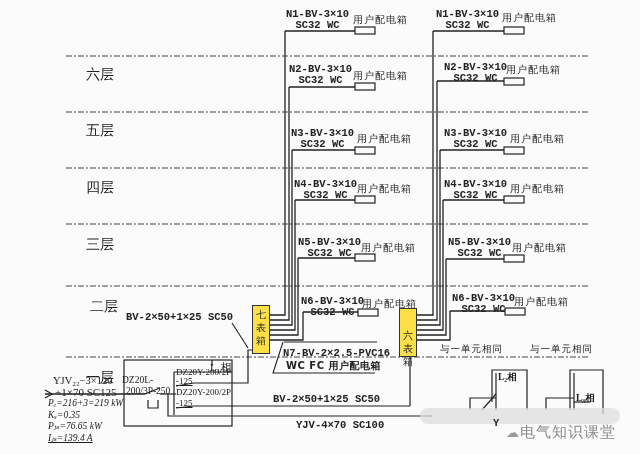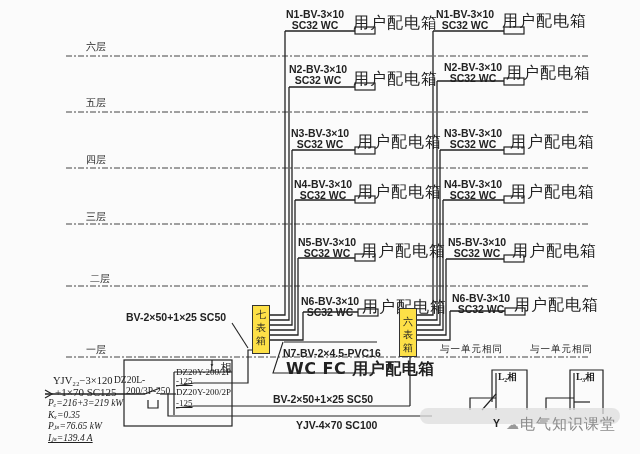--- a/index.html
+++ b/index.html
@@ -1,24 +1,24 @@
 <!DOCTYPE html>
 <html><head>
 <meta charset="utf-8">
 <style>
   html,body{margin:0;padding:0;background:#fbfbfb;}
   body{width:640px;height:454px;position:relative;overflow:hidden;font-family:"DejaVu Serif","Liberation Serif",serif;color:#222;}
   svg{position:absolute;left:0;top:0;}
   .t{position:absolute;white-space:nowrap;line-height:1;color:#222;}
-  .lbl{font-size:10.5px;font-weight:bold;text-align:center;font-family:Liberation Sans, sans-serif;}
-  .cn{font-size:16px;font-family:"DejaVu Sans",sans-serif;letter-spacing:1px;}
-  .floor{font-size:10px;font-family:"DejaVu Sans",sans-serif;}
+  .lbl{font-size:10.5px;font-weight:bold;text-align:center;font-family:Liberation Mono, monospace;}
+  .cn{font-size:10px;font-family:"DejaVu Sans",sans-serif;letter-spacing:1px;}
+  .floor{font-size:14px;font-family:"DejaVu Sans",sans-serif;margin-top:25px;}
   .sm{font-size:9.5px;font-family:"Liberation Serif","DejaVu Serif",serif;}
   .vbox{position:absolute;border:1.2px solid #333;background:#fde047;font-family:Liberation Mono, monospace;font-size:10px;text-align:center;line-height:13px;}
-  .wm{position:absolute;font-family:"DejaVu Sans",sans-serif;font-size:15px;color:#8a8a8a;letter-spacing:1px;}
+  .wm{position:absolute;font-family:"DejaVu Sans",sans-serif;font-size:15px;color:#8a8a8a;letter-spacing:1px;margin-top:8px;}
 </style>
 </head>
 <body>
 
 <svg width="640" height="454" viewBox="0 0 640 454">
   <g stroke="#444" stroke-width="1" stroke-dasharray="6 2 2 2" fill="none">
     <line x1="66" y1="56" x2="588" y2="56"></line>
     <line x1="66" y1="112" x2="588" y2="112"></line>
     <line x1="66" y1="168" x2="588" y2="168"></line>
     <line x1="66" y1="224" x2="588" y2="224"></line>
@@ -188,45 +188,45 @@
 <div class="t lbl" style="left:452px;top:293px;">
     <div>N6-BV-3×10</div>
     <div>SC32 WC</div>
   </div>
 <div class="t cn" style="left:514px;top:297px;">用户配电箱</div>
 
 <div class="vbox" style="left:252px;top:305px;width:16px;height:44px;padding-top:3px;">
     <span style="display:block;width:12px;margin:0 auto;word-break:break-all;white-space:normal;">七表箱</span>
   </div>
 <div class="vbox" style="left:399px;top:308px;width:16px;height:44px;padding-top:3px;">
-    <span style="display:block;width:12px;margin:4px auto;word-break:break-all;white-space:normal;">六表箱</span>
+    <span style="display:block;width:12px;margin:18px auto;word-break:break-all;white-space:normal;">六表箱</span>
   </div>
 
 <div class="t lbl" style="left:126px;top:312px;font-size:10.5px;">BV-2×50+1×25 SC50</div>
-<div class="t lbl" style="left:283px;top:348px;font-weight:bold;">N7-BV-2×4.5-PVC16</div>
+<div class="t lbl" style="left:283px;top:348px;font-weight:bold;">N7-BV-2×2.5-PVC16</div>
 <div class="t cn" style="left:286px;top:361px;font-weight:bold;letter-spacing:0.5px;">WC FC 用户配电箱</div>
 <div class="t lbl" style="left:273px;top:394px;">BV-2×50+1×25 SC50</div>
 <div class="t lbl" style="left:296px;top:420px;">YJV-4×70 SC100</div>
 
 <div class="t sm" style="left:53px;top:376px;font-size:10.5px;">YJV₂₂−3×120</div>
 <div class="t sm" style="left:55px;top:387px;font-size:11px;">+1×70 SC125</div>
 <div class="t sm" style="left:48px;top:399px;font-style:italic;">Pₑ=216+3=219 kW</div>
 <div class="t sm" style="left:48px;top:411px;font-style:italic;">Kₓ=0.35</div>
 <div class="t sm" style="left:48px;top:422px;font-style:italic;">Pⱼₛ=76.65 kW</div>
 <div class="t sm" style="left:48px;top:434px;font-style:italic;text-decoration:underline;">Iⱼₛ=139.4 A</div>
 
 <div class="t sm" style="left:210px;top:362px;font-size:11px;">L₁相</div>
-<div class="t sm" style="left:114px;top:376px;">DZ20L-</div>
+<div class="t sm" style="left:122px;top:376px;">DZ20L-</div>
 <div class="t sm" style="left:126px;top:387px;">200/3P-250</div>
 <div class="t sm" style="left:176px;top:368px;font-size:9px;">DZ20Y-200/2P</div>
 <div class="t sm" style="left:176px;top:377px;font-size:9px;text-decoration:underline;">-125</div>
 <div class="t sm" style="left:176px;top:388px;font-size:9px;">DZ20Y-200/2P</div>
 <div class="t sm" style="left:176px;top:399px;font-size:9px;text-decoration:underline;">-125</div>
 
 <div class="t cn" style="left:440px;top:344px;font-size:9.5px;">与一单元相同</div>
 <div class="t cn" style="left:530px;top:344px;font-size:9.5px;">与一单元相同</div>
 <div class="t sm" style="left:498px;top:373px;font-weight:bold;">L₂相</div>
-<div class="t sm" style="left:576px;top:373px;font-weight:bold;">L₃相</div>
+<div class="t sm" style="left:576px;top:394px;font-weight:bold;">L₃相</div>
 <div class="t lbl" style="left:493px;top:418px;">Y</div>
 
 <div class="wm" style="left:506px;top:415px;">
   <span style="font-size:13px;color:#999;">☁</span><span>电气知识课堂</span>
 </div>
 
 </body></html>

